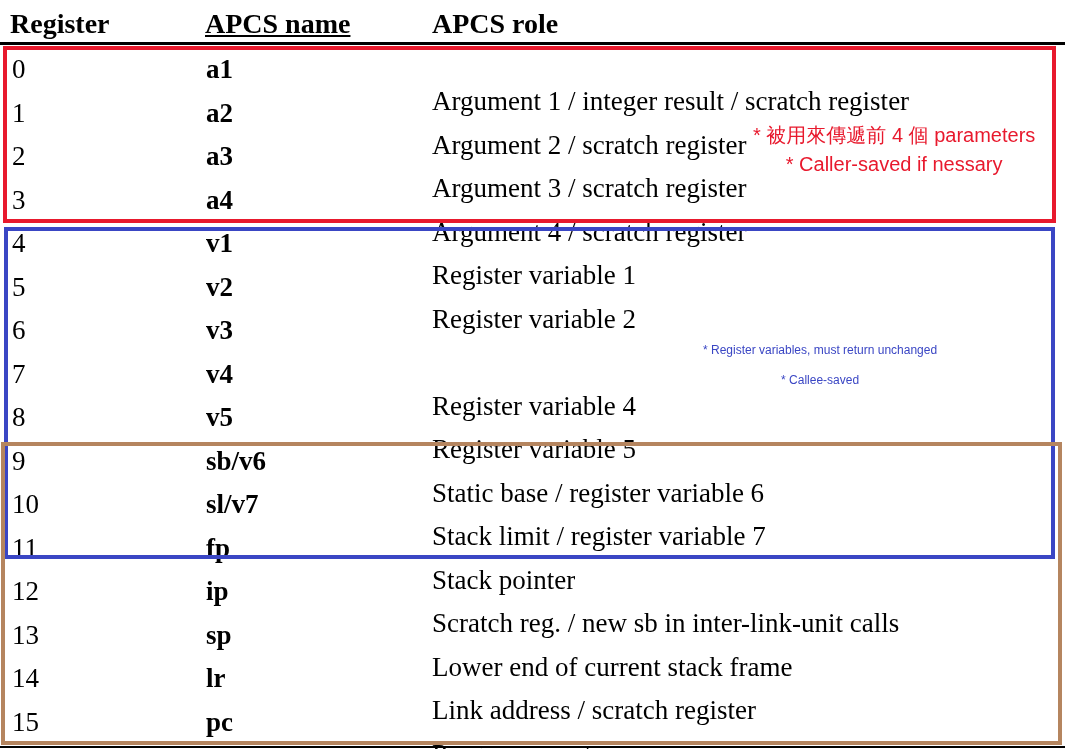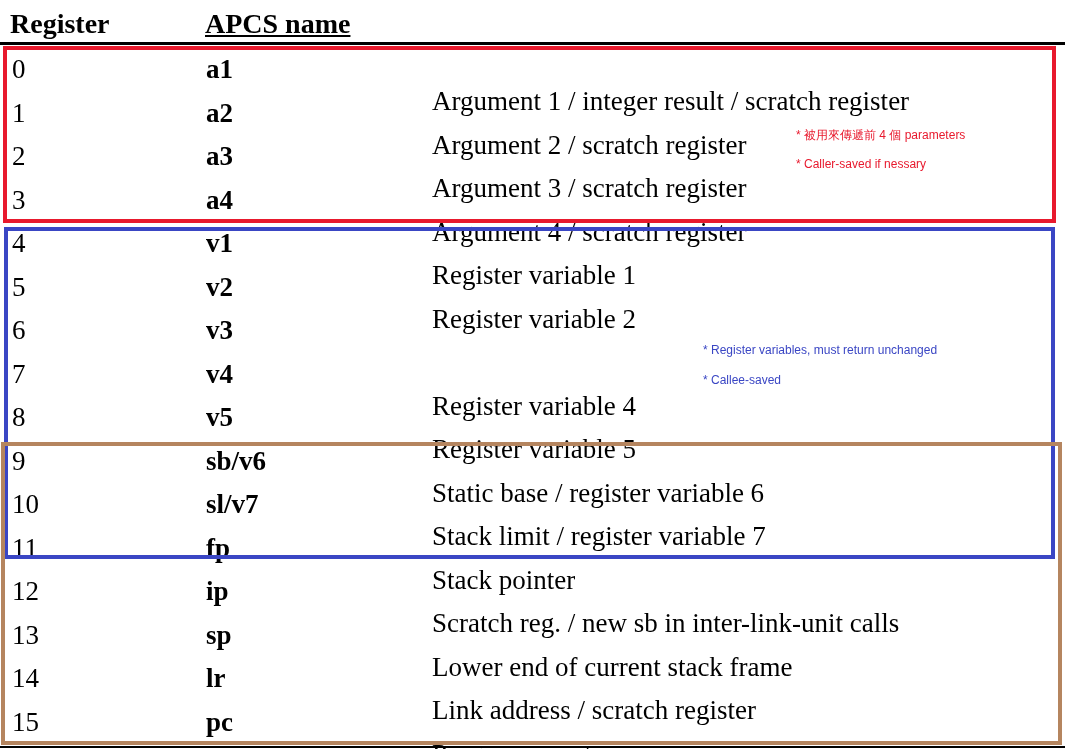--- a/index.html
+++ b/index.html
@@ -1,19 +1,19 @@
 <!DOCTYPE html>
 <html style="--red: #e8192d; --blue: #3a46c4; --brown: #b5855f; --rule: #000000; --text: #000000;"><head>
 <meta charset="utf-8">
 <style>
   * { margin: 0; padding: 0; box-sizing: border-box; }
   html, body { width: 1065px; height: 749px; background: #ffffff; overflow: hidden; }
   body { font-family: "Liberation Serif", "DejaVu Serif", serif; color: #000; position: relative; }
 
-  .page { position: absolute; left: 0; top: 0; width: 1065px; height: 749px; }
+  .page { position: absolute; left: 0; top: 0; width: 1065px; height: 749px; text-align: center; }
 
   
   .hdr-cell { position: absolute; top: 8px; font-weight: bold; font-size: 28px; white-space: nowrap; }
   .hdr-c1 { left: 10px; }
   .hdr-c2 { left: 205px; text-decoration: underline; }
   .hdr-c3 { left: 432px; }
   .rule { position: absolute; left: 0; width: 1065px; height: 2.5px; background: #000; }
   .rule-top { top: 42px; }
   .rule-bottom { top: 745.5px; }
 
@@ -27,32 +27,33 @@
 
   
   .gbox { position: absolute; border-style: solid; border-width: 4px; background: transparent; }
   .gbox-red   { left: 3px; top: 46px;  width: 1053px; height: 177px; border-color: var(--red); }
   .gbox-blue  { left: 4px; top: 227px; width: 1051px; height: 332px; border-color: var(--blue); }
   .gbox-brown { left: 1px; top: 442px; width: 1061px; height: 303px; border-color: var(--brown); }
 
   
   .ann { position: absolute; font-family: "Liberation Sans", "DejaVu Sans", sans-serif; white-space: nowrap; }
   .ann div { white-space: nowrap; }
-  .ann-red   { left: 796px; top: 121px; color: var(--red);   font-size: 12px; line-height: 29px; }
+  .ann-red   { left: 753px; top: 121px; color: var(--red);   font-size: 20px; line-height: 29px; }
   .ann-blue  { left: 703px; top: 335px; color: var(--blue);  font-size: 12px; line-height: 30px; }
   .ann-brown { left: 851px; top: 618px; color: var(--brown); font-size: 16px; line-height: 27px; }
   .ann-brown .indent { padding-left: 10px; }
 </style>
 </head>
 <body>
 
 <div class="page">
 
   <div class="hdr-cell hdr-c1">Register</div>
   <div class="hdr-cell hdr-c2">APCS name</div>
+  <div class="hdr-cell hdr-c3">APCS role</div>
 
   <div class="rule rule-top"></div>
 
   <div class="rows">
     <div class="trow">
       <span class="tcell cell-register">0</span>
       <span class="tcell cell-name">a1</span>
       <span class="tcell cell-role">Argument 1 / integer result / scratch register</span>
     </div>
 

